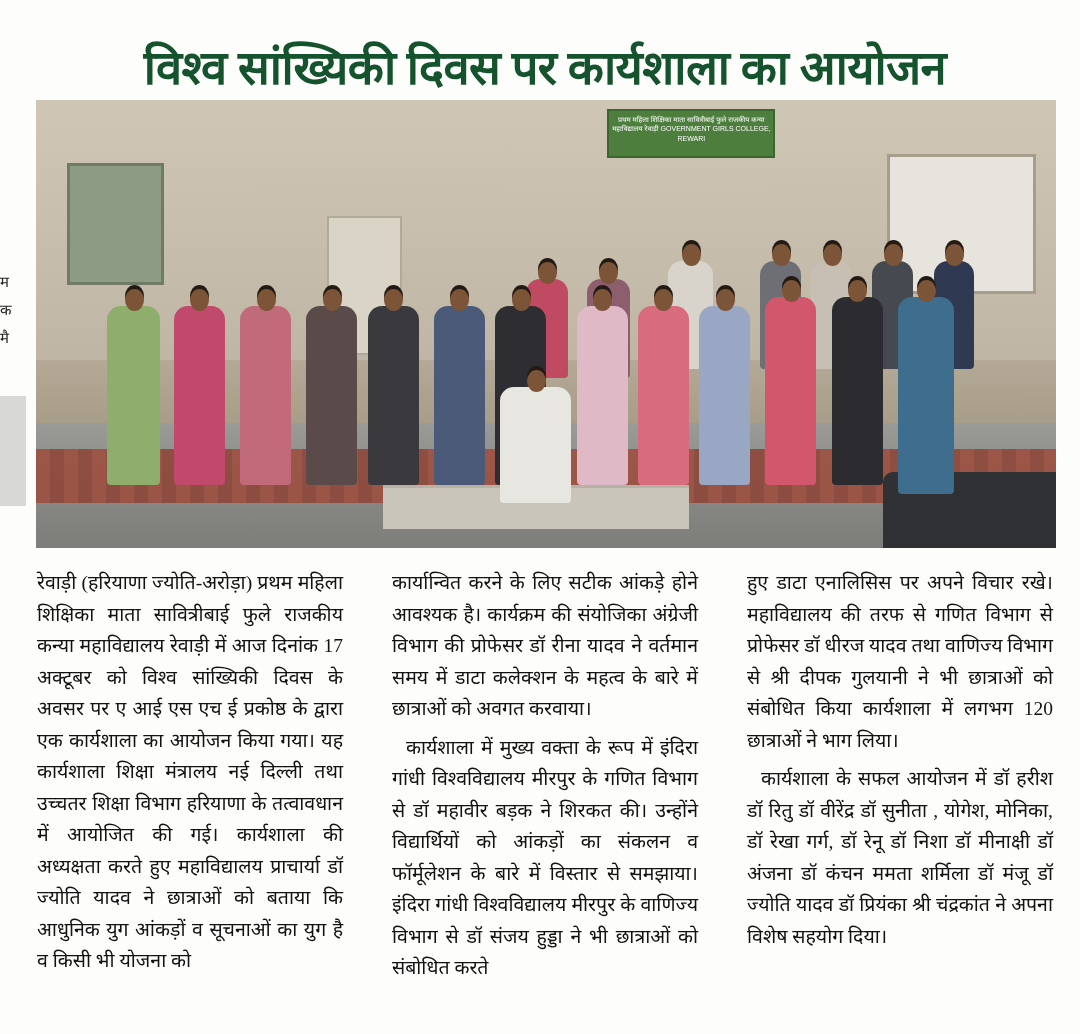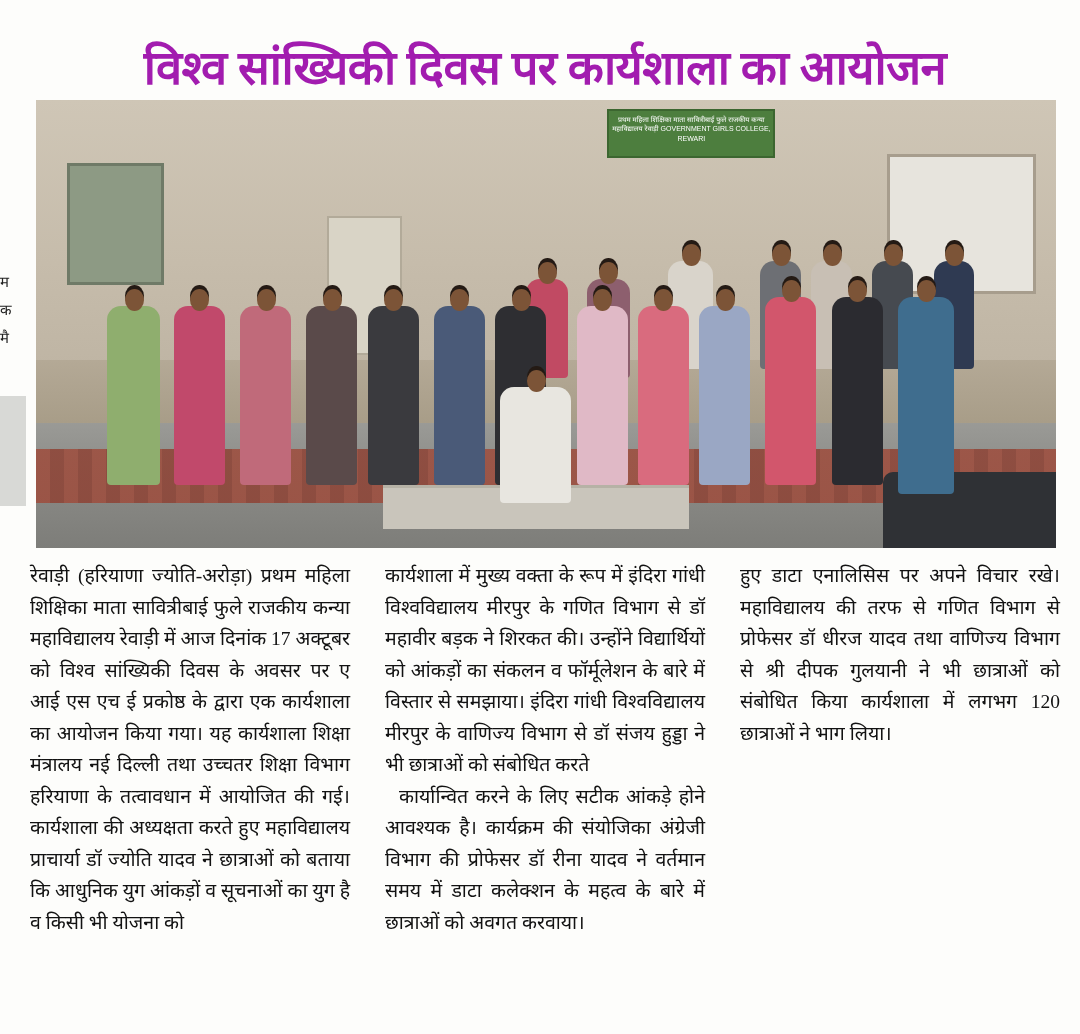--- a/index.html
+++ b/index.html
@@ -50,21 +50,21 @@
     position: absolute;
     left: 34px;
     top: 8px;
     width: 1022px;
     text-align: center;
     font-family: "Liberation Serif", serif;
     font-weight: bold;
     font-size: 47px;
     line-height: 1.25;
     letter-spacing: -0.5px;
-    color: #a21caf;
+    color: #14532d;
     white-space: nowrap;
   }
 
   .photo {
     position: absolute;
     left: 36px;
     top: 100px;
     width: 1020px;
     height: 448px;
     overflow: hidden;
@@ -155,21 +155,21 @@
     position: absolute;
     top: 0;
     width: 320px;
     font-family: "Liberation Serif", serif;
     font-size: 19.5px;
     line-height: 31.5px;
     text-align: justify;
     text-justify: inter-word;
     color: #121212;
   }
-  .col p { margin: 0; }
+  .col p { margin: 7px; }
   .col p + p { text-indent: 14px; }
   #col-1 { left: 0; }
   #col-2 { left: 355px; }
   #col-3 { left: 710px; }
 </style>
 </head>
 <body>
 
 <div class="page">
 
@@ -258,21 +258,22 @@
     <div class="person" style="left:84.5%;bottom:12%;width:5.5%;height:44%;background:#3f6d8e;">
         <span class="head"></span>
       </div>
   </div>
 
   <div class="cols">
     <div class="col" id="col-1">
       <p>रेवाड़ी (हरियाणा ज्योति-अरोड़ा) प्रथम महिला शिक्षिका माता सावित्रीबाई फुले राजकीय कन्या महाविद्यालय रेवाड़ी में आज दिनांक 17 अक्टूबर को विश्व सांख्यिकी दिवस के अवसर पर ए आई एस एच ई प्रकोष्ठ के द्वारा एक कार्यशाला का आयोजन किया गया। यह कार्यशाला शिक्षा मंत्रालय नई दिल्ली तथा उच्चतर शिक्षा विभाग हरियाणा के तत्वावधान में आयोजित की गई। कार्यशाला की अध्यक्षता करते हुए महाविद्यालय प्राचार्या डॉ ज्योति यादव ने छात्राओं को बताया कि आधुनिक युग आंकड़ों व सूचनाओं का युग है  व किसी भी योजना को</p>
     </div>
     <div class="col" id="col-2">
+      <p>कार्यान्वित करने के लिए सटीक आंकड़े होने आवश्यक है। कार्यक्रम की संयोजिका अंग्रेजी विभाग की प्रोफेसर डॉ रीना यादव ने वर्तमान समय में डाटा कलेक्शन के महत्व के बारे में छात्राओं को अवगत करवाया।</p>
       <p>कार्यशाला में मुख्य वक्ता के रूप में इंदिरा गांधी विश्वविद्यालय मीरपुर के गणित विभाग से  डॉ महावीर बड़क ने शिरकत की। उन्होंने विद्यार्थियों को आंकड़ों का संकलन व फॉर्मूलेशन के बारे में विस्तार से समझाया। इंदिरा गांधी विश्वविद्यालय मीरपुर के वाणिज्य विभाग से डॉ संजय हुड्डा ने भी छात्राओं को संबोधित करते</p>
-      <p>कार्यान्वित करने के लिए सटीक आंकड़े होने आवश्यक है। कार्यक्रम की संयोजिका अंग्रेजी विभाग की प्रोफेसर डॉ रीना यादव ने वर्तमान समय में डाटा कलेक्शन के महत्व के बारे में छात्राओं को अवगत करवाया।</p>
     </div>
     <div class="col" id="col-3">
       <p>हुए डाटा एनालिसिस पर अपने विचार रखे। महाविद्यालय की तरफ से गणित विभाग से प्रोफेसर डॉ धीरज यादव तथा वाणिज्य विभाग से श्री दीपक गुलयानी ने भी छात्राओं को संबोधित किया कार्यशाला में लगभग 120 छात्राओं ने भाग लिया।</p>
+      <p>कार्यशाला के सफल आयोजन में डॉ हरीश डॉ रितु डॉ वीरेंद्र डॉ सुनीता , योगेश, मोनिका, डॉ रेखा गर्ग, डॉ रेनू डॉ निशा डॉ मीनाक्षी डॉ अंजना डॉ कंचन ममता शर्मिला डॉ मंजू डॉ ज्योति यादव डॉ प्रियंका श्री चंद्रकांत ने अपना विशेष सहयोग दिया।</p>
     </div>
   </div>
 
 </div>
 
 </body></html>

